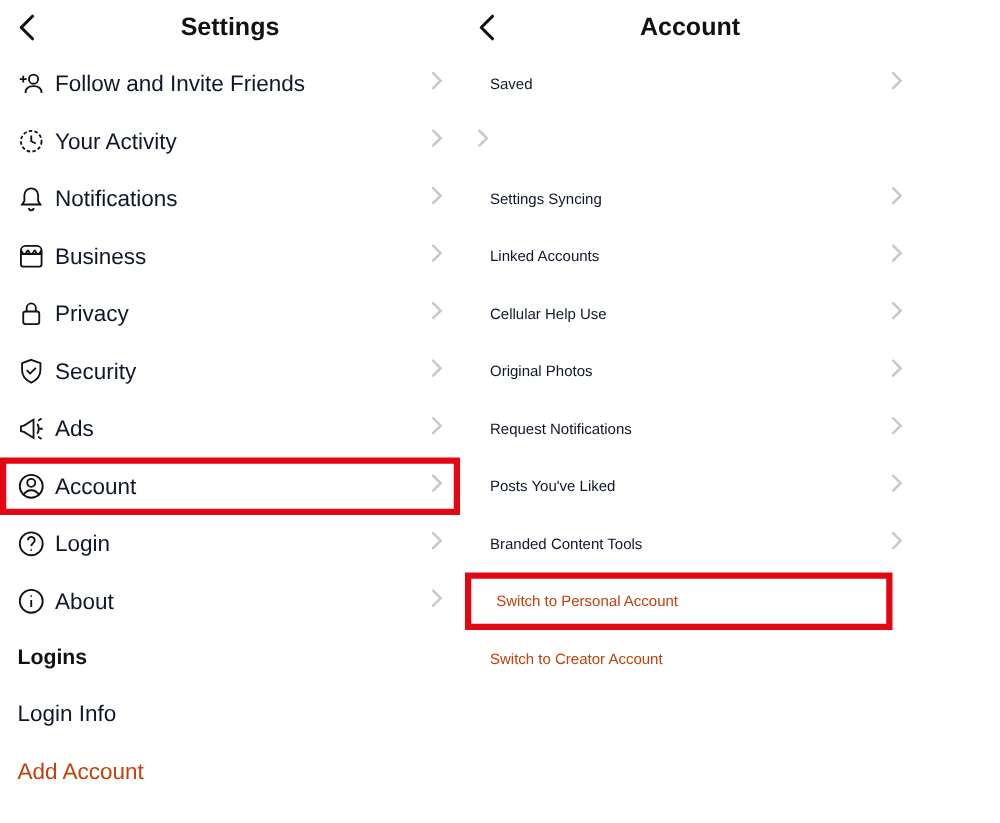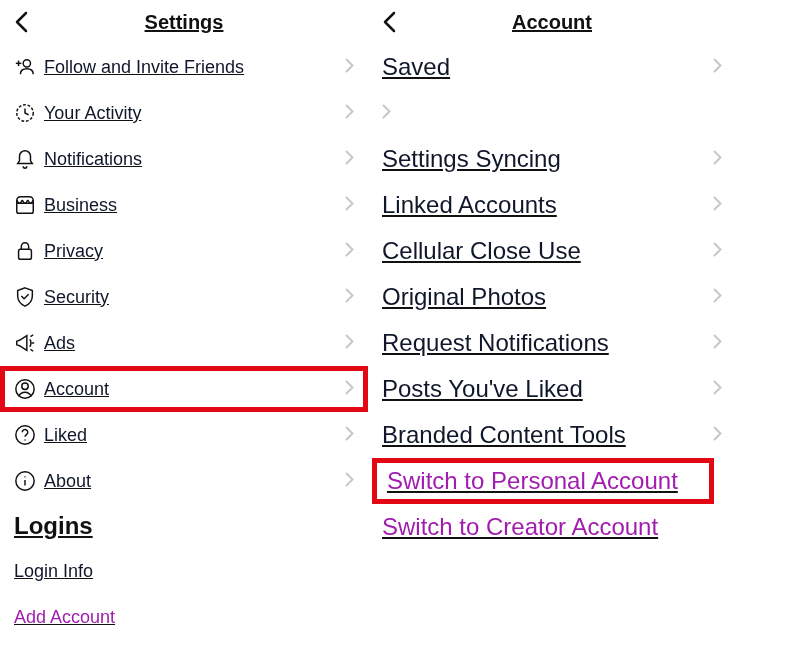--- a/index.html
+++ b/index.html
@@ -8,21 +8,20 @@
     background: #fff;
     color: #111;
     width: 800px;
     height: 658px;
     overflow: hidden;
   }
   .container {
     display: flex;
     width: 736px;
     height: 658px;
-    text-decoration: underline;
   }
   .pane {
     width: 400px;
     height: 658px;
     display: flex;
     flex-direction: column;
   }
   .header {
     position: relative;
     height: 44px;
@@ -62,35 +61,35 @@
     align-items: center;
     justify-content: flex-start;
   }
   .row .icon svg { width: 22px; height: 22px; stroke: #111; }
   .row .label {
     flex: 1;
     font-size: 18px;
     font-weight: 500;
     color: #0f172a;
   }
-  .row .label.link { color: #a21caf; font-weight: 500; }
+  .row .label.link { color: #c2410c; font-weight: 500; }
   .row .chev {
     color: #c7c7cc;
   }
   .row .chev svg { width: 9px; height: 15px; }
   .section-title {
     height: 44px;
     padding: 0 14px;
     display: flex;
     align-items: center;
-    font-size: 24px;
+    font-size: 17px;
     font-weight: 700;
   }
   .pane-right .row { height: 46px; }
-  .pane-right .row .label { font-size: 24px; }
+  .pane-right .row .label { font-size: 12px; margin-left: 10px; }
   .highlight {
     border: 5px solid #e30613;
     position: relative;
     z-index: 5;
     padding: 0 9px;
   }
   .hl-wide {
     margin-left: 4px;
     margin-right: 22px;
     padding-left: 10px;
@@ -243,21 +242,21 @@
       </div>
 
       <div class="row">
         <span class="icon">
           <svg viewBox="0 0 24 24" fill="none" stroke-width="1.6">
             <circle cx="12" cy="12" r="10"></circle>
             <path d="M9 9a3 3 0 1 1 4.5 2.6C12.5 12.5 12 13 12 14"></path>
             <circle cx="12" cy="17.5" r="0.8" fill="#111" stroke="none"></circle>
           </svg>
         </span>
-        <span class="label">Liked</span>
+        <span class="label">Login</span>
         <span class="chev">
           <svg viewBox="0 0 9 15">
               <polyline points="1.5,1.5 7.5,7.5 1.5,13.5" fill="none" stroke="#c7c7cc" stroke-width="2" stroke-linecap="round"></polyline>
             </svg>
         </span>
       </div>
 
       <div class="row">
         <span class="icon">
           <svg viewBox="0 0 24 24" fill="none" stroke-width="1.6">
@@ -321,21 +320,21 @@
       </div>
 
       <div class="row">
         <span class="label">Linked Accounts</span>
         <span class="chev"><svg viewBox="0 0 9 15">
               <polyline points="1.5,1.5 7.5,7.5 1.5,13.5" fill="none" stroke="#c7c7cc" stroke-width="2" stroke-linecap="round"></polyline>
             </svg></span>
       </div>
 
       <div class="row">
-        <span class="label">Cellular Close Use</span>
+        <span class="label">Cellular Help Use</span>
         <span class="chev"><svg viewBox="0 0 9 15">
               <polyline points="1.5,1.5 7.5,7.5 1.5,13.5" fill="none" stroke="#c7c7cc" stroke-width="2" stroke-linecap="round"></polyline>
             </svg></span>
       </div>
 
       <div class="row">
         <span class="label">Original Photos</span>
         <span class="chev"><svg viewBox="0 0 9 15">
               <polyline points="1.5,1.5 7.5,7.5 1.5,13.5" fill="none" stroke="#c7c7cc" stroke-width="2" stroke-linecap="round"></polyline>
             </svg></span>

